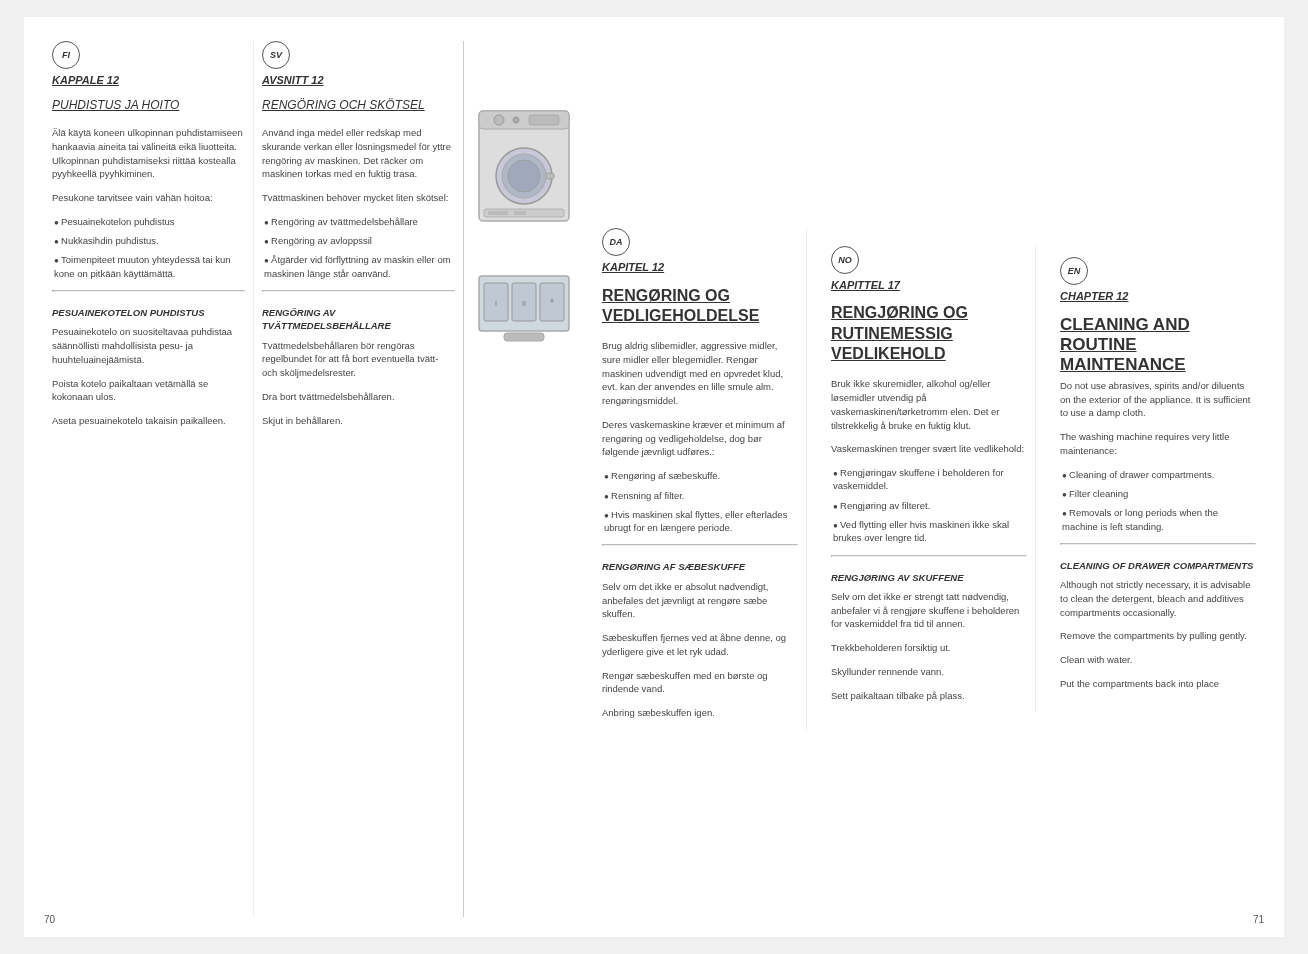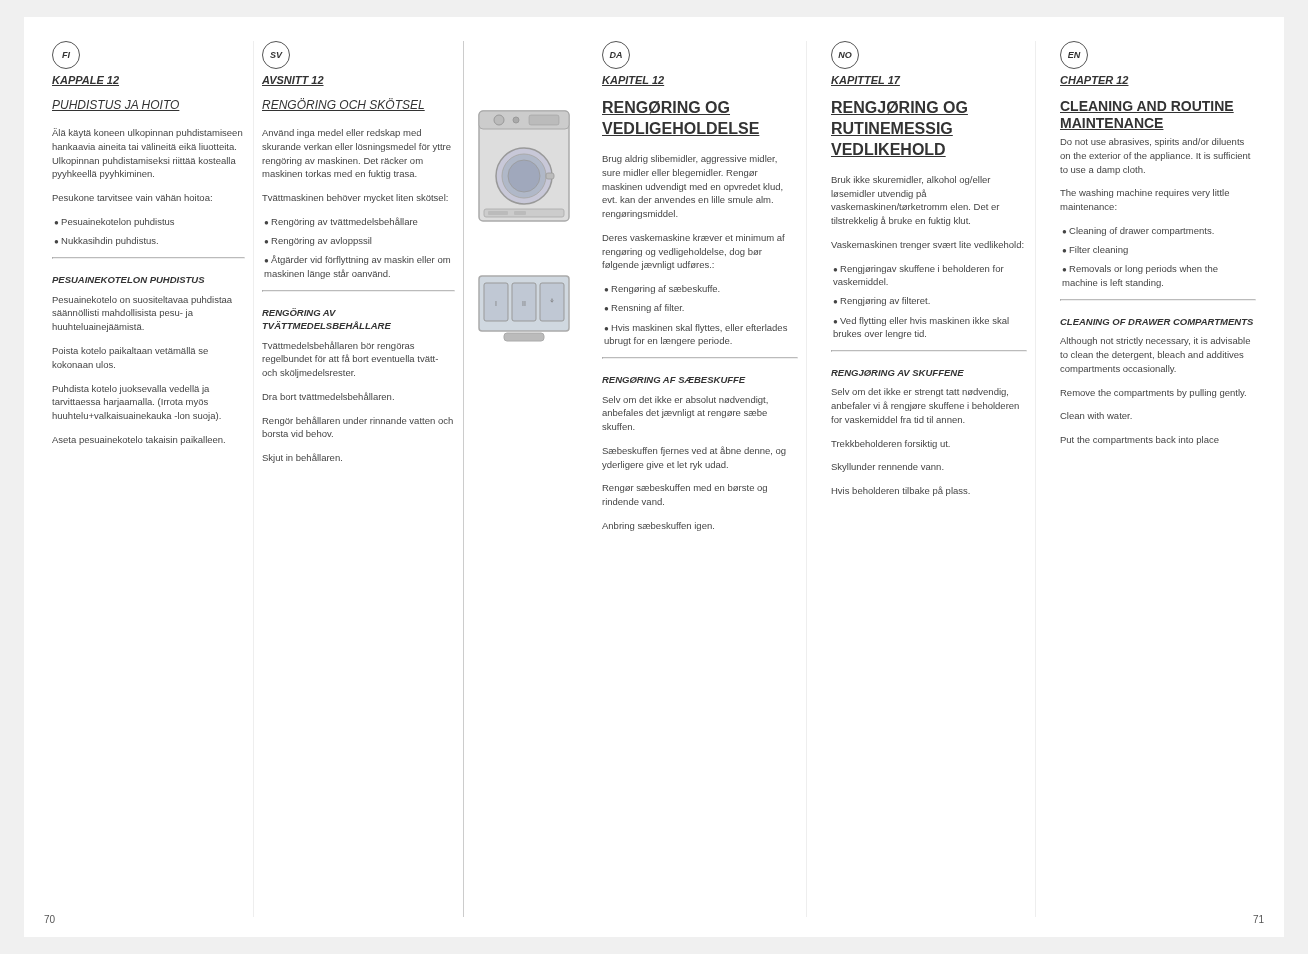--- a/index.html
+++ b/index.html
@@ -33,20 +33,21 @@
       display: flex;
       flex-direction: column;
       align-items: center;
       padding: 0 5px;
     }
     .right-page {
       flex: 1;
       display: flex;
       gap: 16px;
       padding-left: 10px;
+      align-items: center;
     }
     .column {
       flex: 1;
       padding: 0 8px;
       border-right: 1px solid #eee;
       font-size: 10px;
       line-height: 1.4;
       color: #333;
     }
     .column:last-child { border-right: none; }
@@ -144,42 +145,41 @@
   <div class="left-page">
 
     <div class="column">
       <div class="lang-badge">FI</div>
       <span class="chapter-title">KAPPALE 12</span>
       <div class="section-title">PUHDISTUS JA HOITO</div>
       <p class="body-text">Älä käytä koneen ulkopinnan puhdistamiseen hankaavia aineita tai välineitä eikä liuotteita. Ulkopinnan puhdistamiseksi riittää kostealla pyyhkeellä pyyhkiminen.</p>
       <p class="body-text">Pesukone tarvitsee vain vähän hoitoa:</p>
       <div class="bullet-item">Pesuainekotelon puhdistus</div>
       <div class="bullet-item">Nukkasihdin puhdistus.</div>
+      <div class="bullet-item">Toimenpiteet muuton yhteydessä tai kun kone on pitkään käyttämättä.</div>
       <hr class="separator-line">
       <div class="subsection-header">PESUAINEKOTELON PUHDISTUS</div>
       <p class="body-text">Pesuainekotelo on suositeltavaa puhdistaa säännöllisti mahdollisista pesu- ja huuhteluainejäämistä.</p>
       <p class="body-text">Poista kotelo paikaltaan vetämällä se kokonaan ulos.</p>
-      <p class="body-text">Puhdista kotelo juoksevalla vedellä ja tarvittaessa harjaamalla. (Irrota myös huuhtelu+valkaisuainekauka -lon suoja).</p>
       <p class="body-text">Aseta pesuainekotelo takaisin paikalleen.</p>
     </div>
 
     <div class="column">
       <div class="lang-badge">SV</div>
       <span class="chapter-title">AVSNITT 12</span>
       <div class="section-title">RENGÖRING OCH SKÖTSEL</div>
       <p class="body-text">Använd inga medel eller redskap med skurande verkan eller lösningsmedel för yttre rengöring av maskinen. Det räcker om maskinen torkas med en fuktig trasa.</p>
       <p class="body-text">Tvättmaskinen behöver mycket liten skötsel:</p>
       <div class="bullet-item">Rengöring av tvättmedelsbehållare</div>
       <div class="bullet-item">Rengöring av avloppssil</div>
       <div class="bullet-item">Åtgärder vid förflyttning av maskin eller om maskinen länge står oanvänd.</div>
       <hr class="separator-line">
       <div class="subsection-header">RENGÖRING AV TVÄTTMEDELSBEHÅLLARE</div>
       <p class="body-text">Tvättmedelsbehållaren bör rengöras regelbundet för att få bort eventuella tvätt- och sköljmedelsrester.</p>
       <p class="body-text">Dra bort tvättmedelsbehållaren.</p>
-      <p class="body-text">Rengör behållaren under rinnande vatten och borsta vid behov.</p>
       <p class="body-text">Skjut in behållaren.</p>
     </div>
   </div>
 
   <div class="center-images">
 
     <div class="washing-machine-img">
       <svg width="100" height="130" viewBox="0 0 100 130">
 
         <rect x="5" y="10" width="90" height="110" rx="4" ry="4" fill="#ddd" stroke="#aaa" stroke-width="1.5"></rect>
@@ -246,27 +246,27 @@
       <p class="body-text">Bruk ikke skuremidler, alkohol og/eller løsemidler utvendig på vaskemaskinen/tørketromm elen. Det er tilstrekkelig å bruke en fuktig klut.</p>
       <p class="body-text">Vaskemaskinen trenger svært lite vedlikehold:</p>
       <div class="bullet-item">Rengjøringav skuffene i beholderen for vaskemiddel.</div>
       <div class="bullet-item">Rengjøring av filteret.</div>
       <div class="bullet-item">Ved flytting eller hvis maskinen ikke skal brukes over lengre tid.</div>
       <hr class="separator-line">
       <div class="subsection-header">RENGJØRING AV SKUFFENE</div>
       <p class="body-text">Selv om det ikke er strengt tatt nødvendig, anbefaler vi å rengjøre skuffene i beholderen for vaskemiddel fra tid til annen.</p>
       <p class="body-text">Trekkbeholderen forsiktig ut.</p>
       <p class="body-text">Skyllunder rennende vann.</p>
-      <p class="body-text">Hvis beholderen tilbake på plass.</p>
+      <p class="body-text">Sett paikaltaan tilbake på plass.</p>
     </div>
 
     <div class="column en-column">
       <div class="lang-badge">EN</div>
       <span class="chapter-title">CHAPTER 12</span>
-      <div class="en-column" style="font-size:14px; font-weight:bold; text-decoration:underline; margin-bottom:3px; line-height:1.2;">CLEANING AND ROUTINE MAINTENANCE</div>
+      <div class="en-column" style="font-size:17px; font-weight:bold; text-decoration:underline; margin-bottom:3px; line-height:1.2;">CLEANING AND ROUTINE MAINTENANCE</div>
       <p class="body-text">Do not use abrasives, spirits and/or diluents on the exterior of the appliance. It is sufficient to use a damp cloth.</p>
       <p class="body-text">The washing machine requires very little maintenance:</p>
       <div class="bullet-item">Cleaning of drawer compartments.</div>
       <div class="bullet-item">Filter cleaning</div>
       <div class="bullet-item">Removals or long periods when the machine is left standing.</div>
       <hr class="separator-line">
       <div class="subsection-header">CLEANING OF DRAWER COMPARTMENTS</div>
       <p class="body-text">Although not strictly necessary, it is advisable to clean the detergent, bleach and additives compartments occasionally.</p>
       <p class="body-text">Remove the compartments by pulling gently.</p>
       <p class="body-text">Clean with water.</p>

